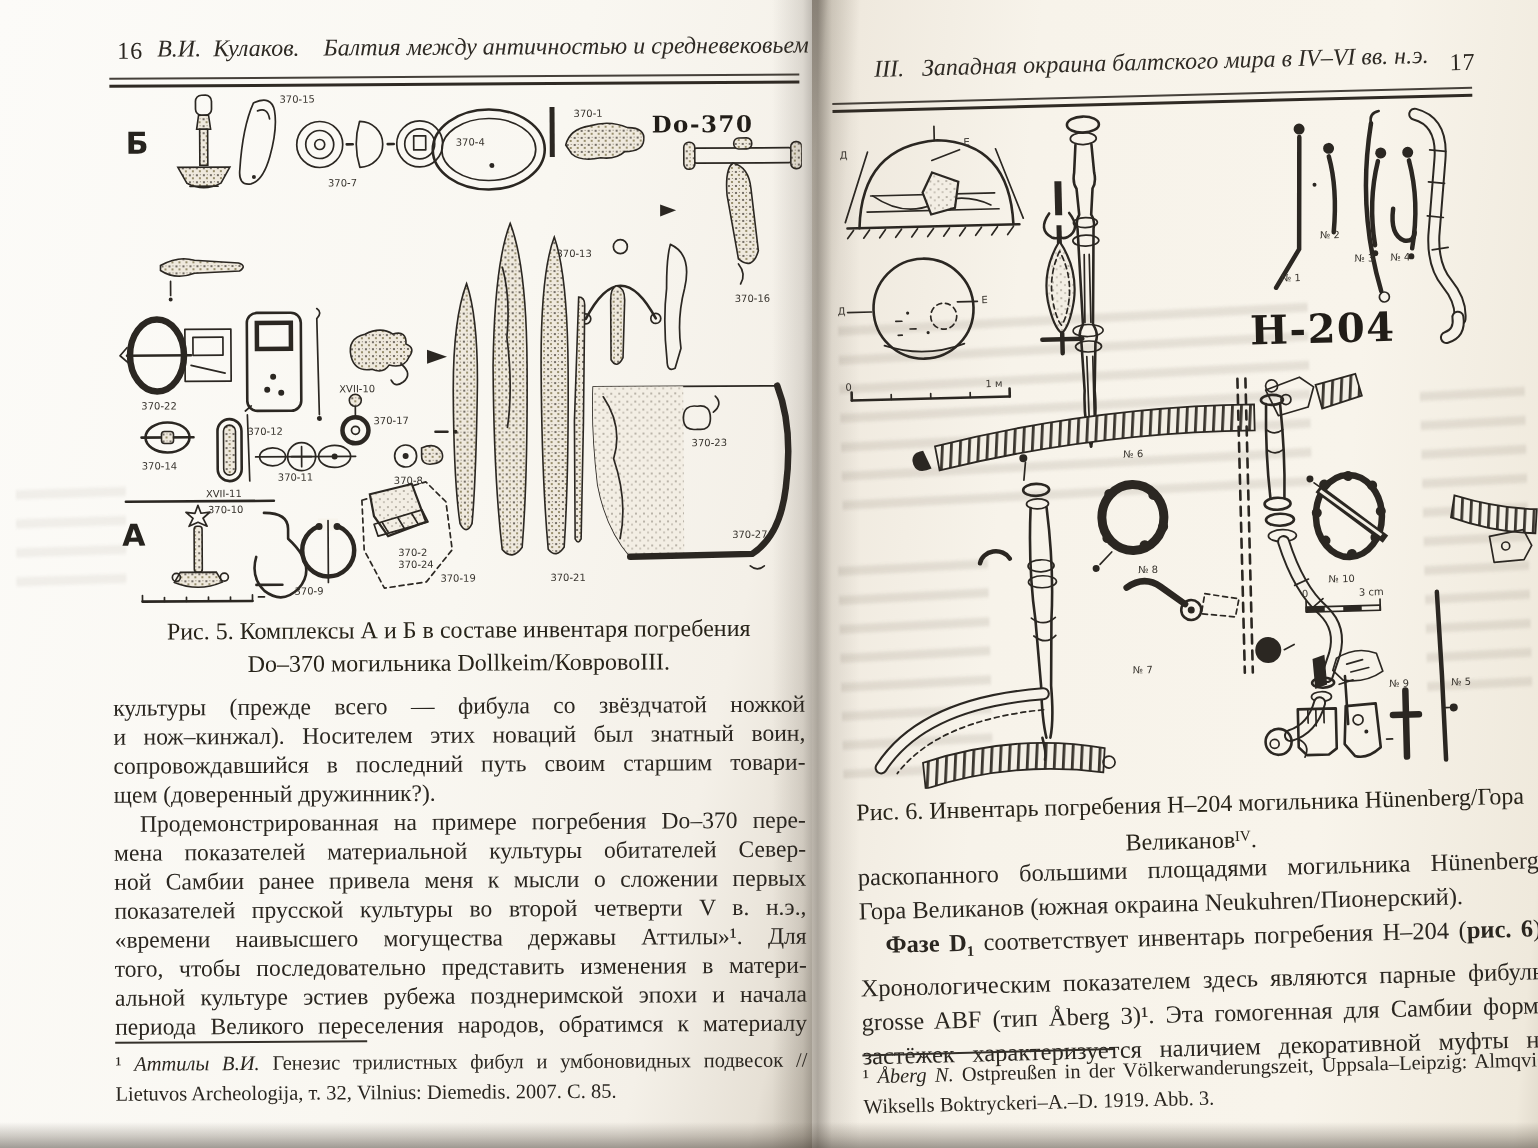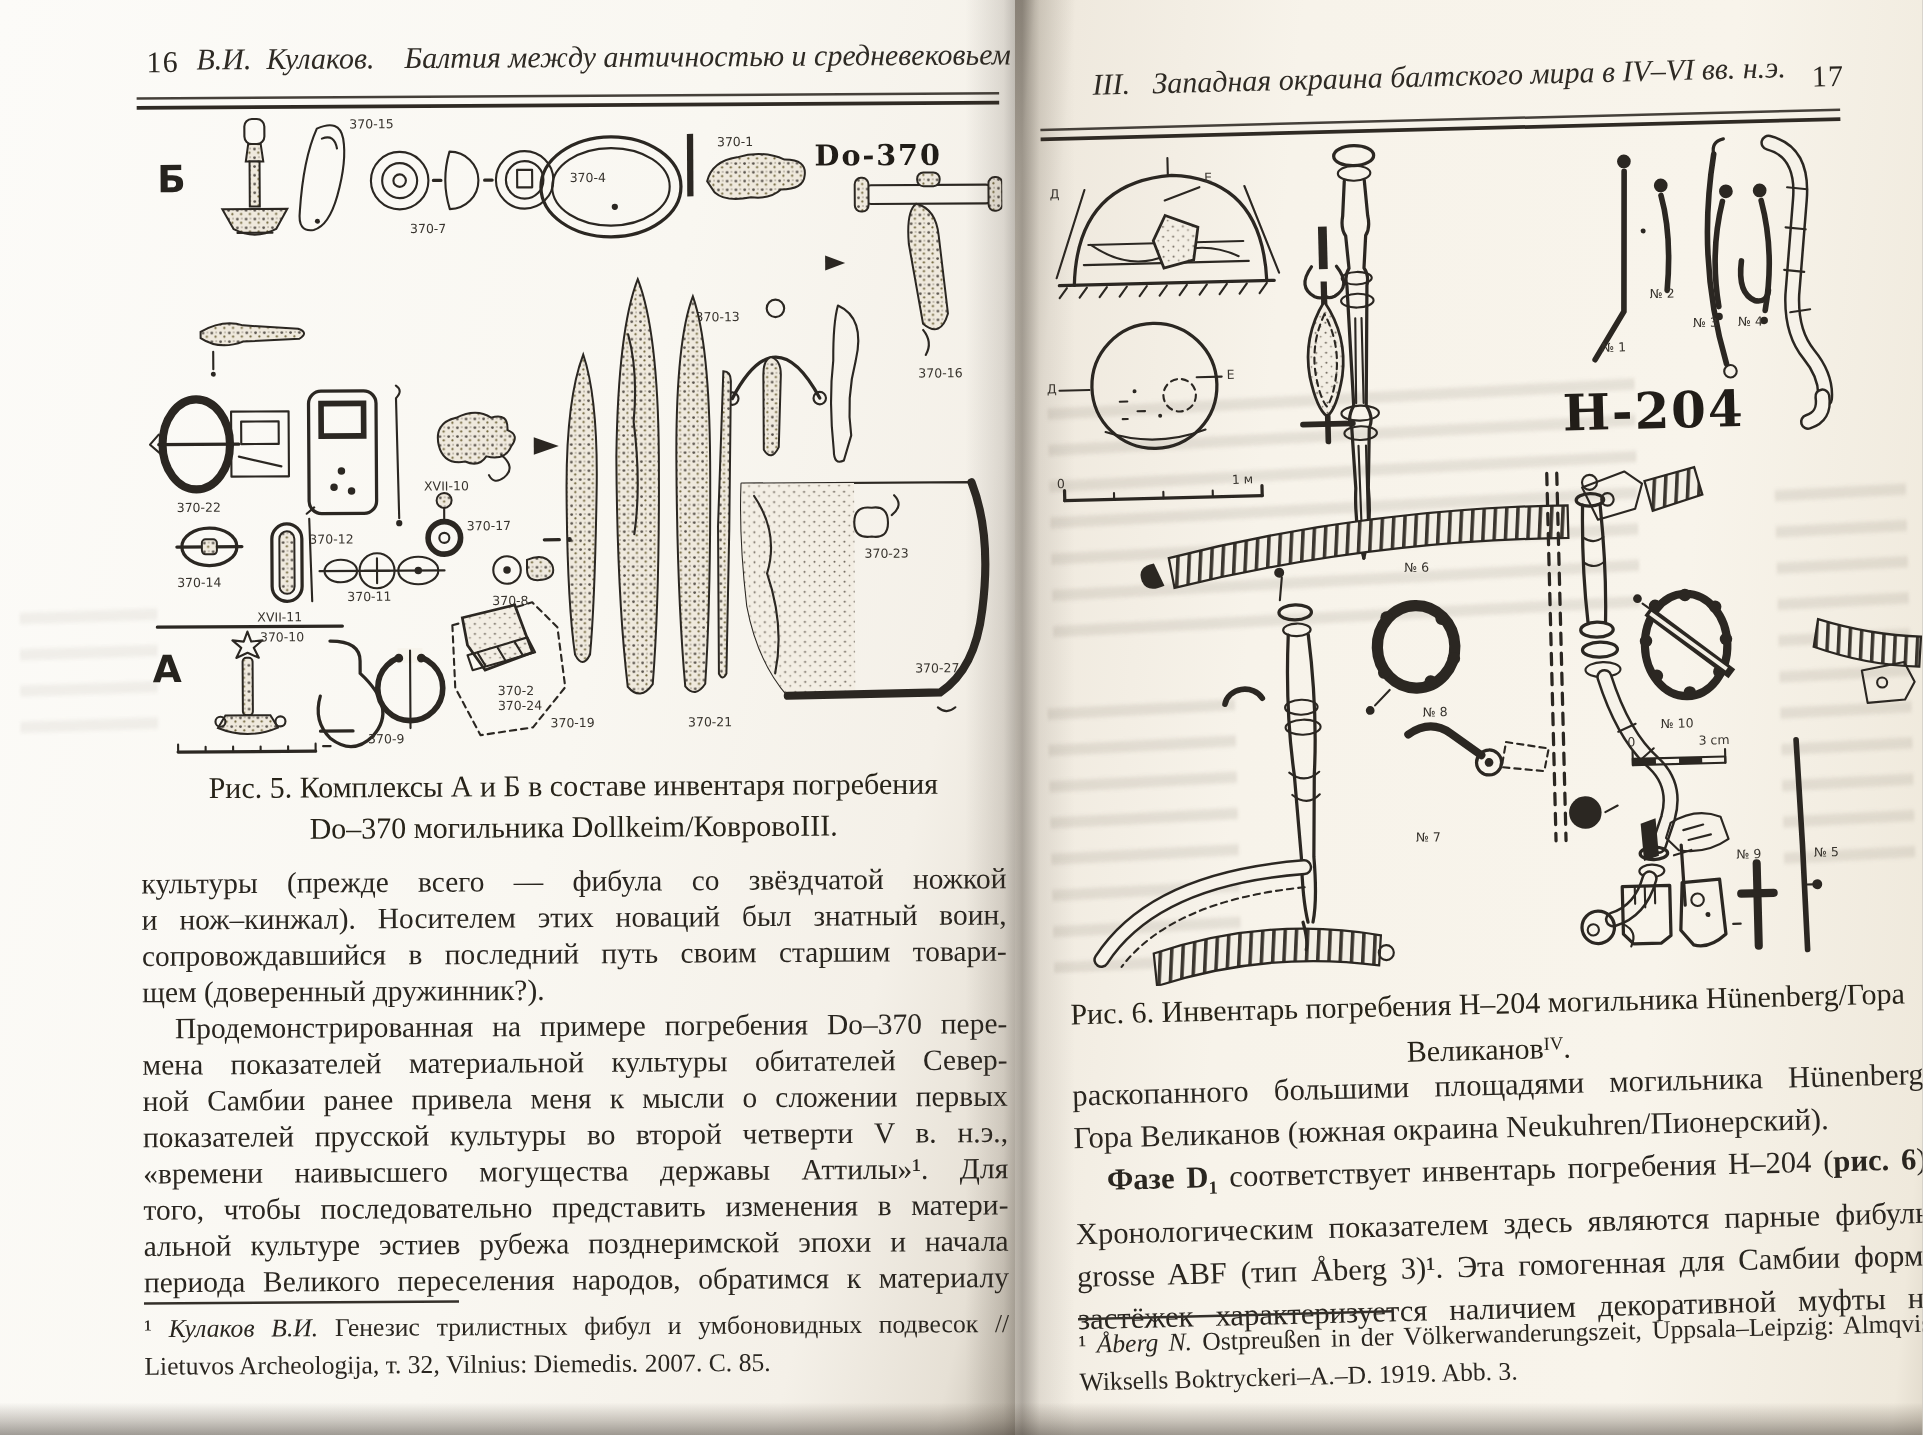--- a/index.html
+++ b/index.html
@@ -324,21 +324,21 @@
     <div class="line">ной Самбии ранее привела меня к мысли о сложении первых</div>
     <div class="line">показателей прусской культуры во второй четверти V в. н.э.,</div>
     <div class="line">«времени наивысшего могущества державы Аттилы»¹. Для</div>
     <div class="line">того, чтобы последовательно представить изменения в матери-</div>
     <div class="line">альной культуре эстиев рубежа позднеримской эпохи и начала</div>
     <div class="line">периода Великого переселения народов, обратимся к материалу</div>
   </div>
 
   <div class="fnrule" style="left:112px;top:1040px;"></div>
   <div class="footnote" style="left:112px;top:1048px;width:692px;">
-    <div class="line"><span>¹ </span><span class="it">Кулаков В.И.</span><span> Генезис трилистных фибул и умбоновидных подвесок //</span></div>
+    <div class="line"><span>¹ </span><span class="it">Аттилы В.И.</span><span> Генезис трилистных фибул и умбоновидных подвесок //</span></div>
     <div>Lietuvos Archeologija, т. 32, Vilnius: Diemedis. 2007. С. 85.</div>
   </div>
 
  </div>
 </div>
 
 <div class="page page-right">
  <div class="content tiltR">
 
   <div class="runhead" style="left:40px;top:48px;width:620px;">III.   Западная окраина балтского мира в IV–VI вв. н.э.</div>

